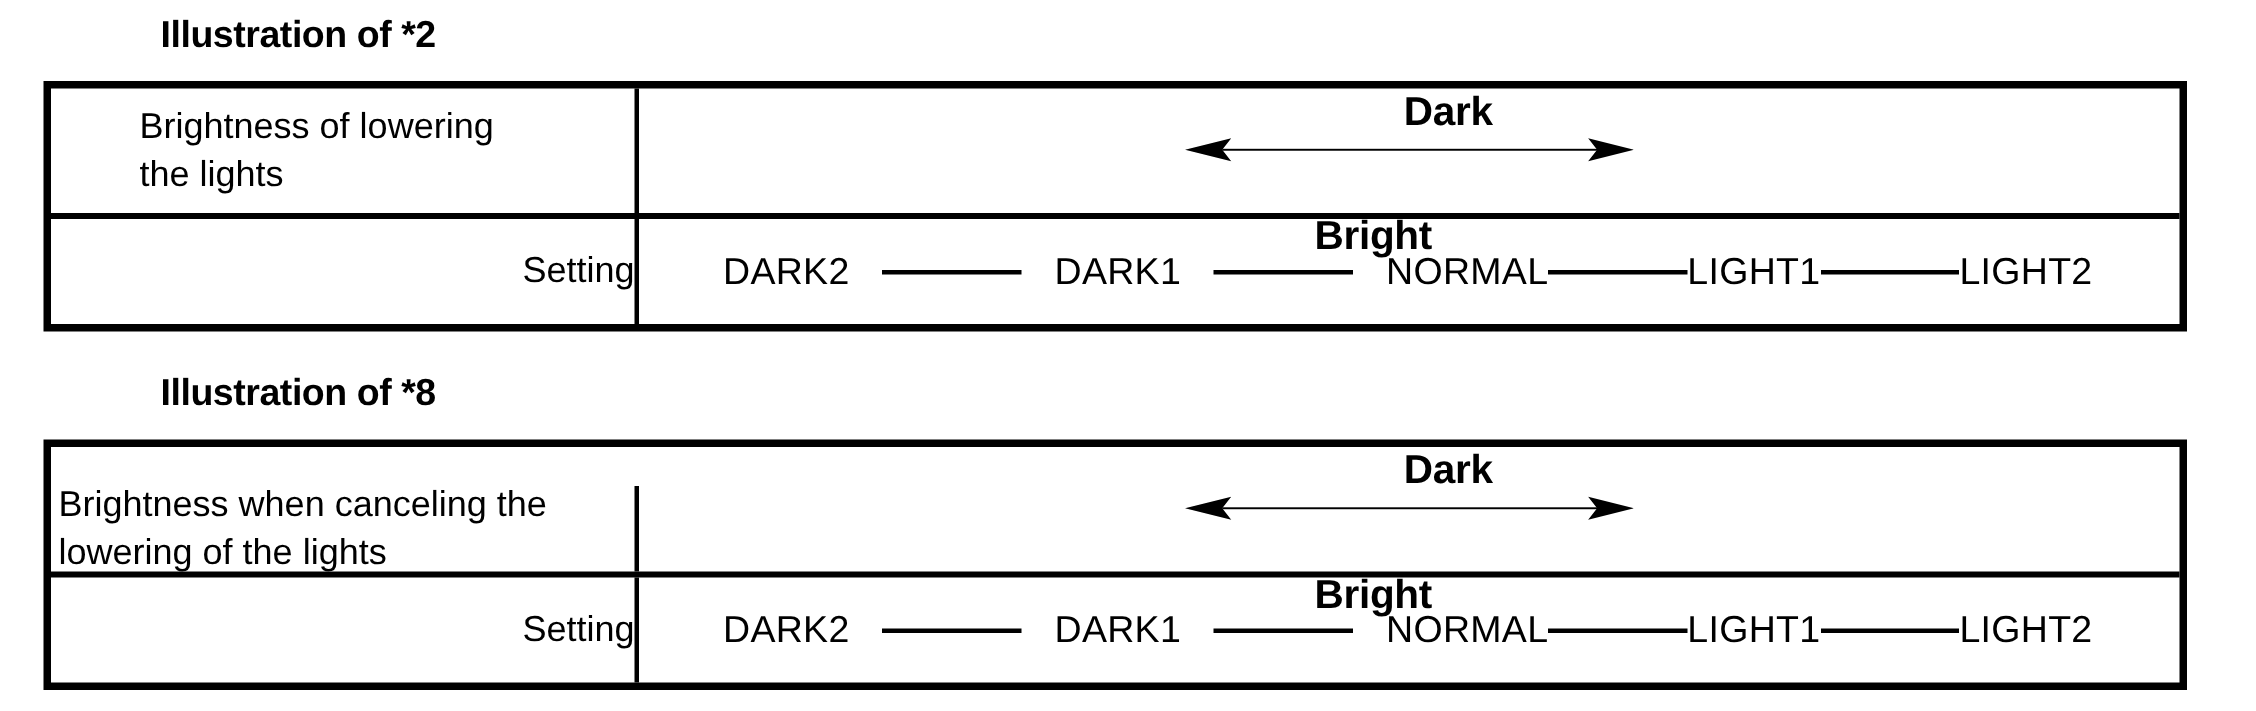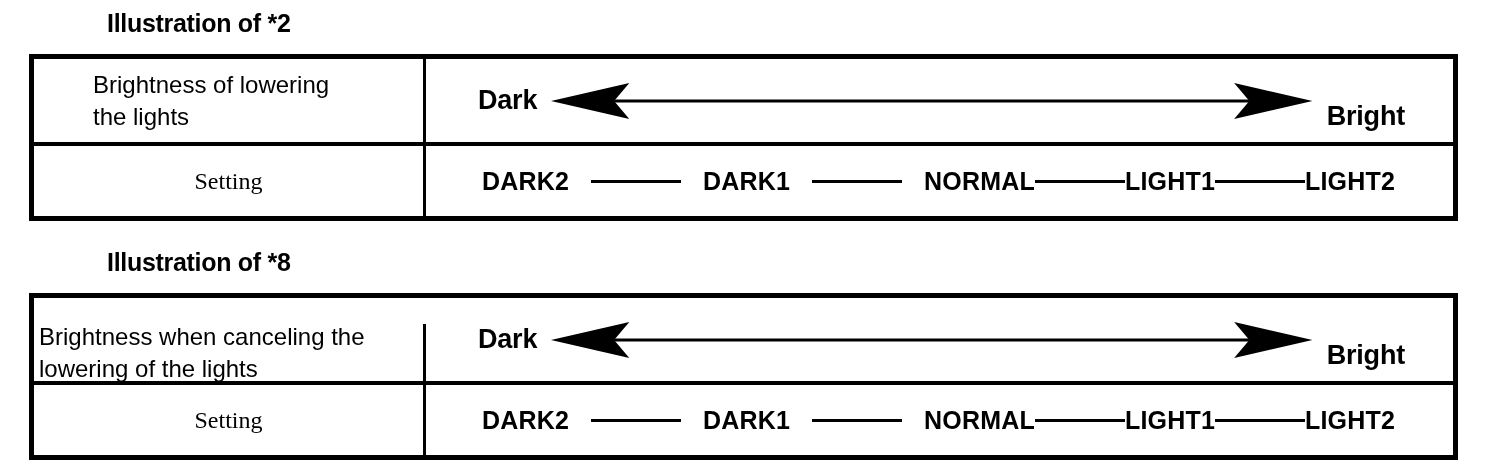--- a/index.html
+++ b/index.html
@@ -71,31 +71,31 @@
 
   .label-text {
     font-size: 24px;
     line-height: 1.32;
     white-space: pre-line;
   }
   .label-indent-1 { padding-left: 59px; }
   .label-indent-2 { padding-left: 5px; margin-top: 26px; }
   .label-center {
     width: 100%;
-    text-align: center;
+    text-align: right;
     font-size: 24px;
-    font-family: Liberation Serif, serif;
   }
 
   
   .arrow-row {
     position: absolute;
     left: 0; top: 0; right: 0; bottom: 0;
     display: flex;
     align-items: center;
+    flex-direction: column;
   }
   .arrow-end-label {
     font-size: 27px;
     font-weight: bold;
     letter-spacing: -0.2px;
     white-space: nowrap;
   }
   .arrow-left-label  { margin-left: 52px; }
   .arrow-right-label { margin-right: 48px; margin-top: 32px; }
   .arrow-graphic {
@@ -107,21 +107,20 @@
   .arrow-graphic svg { display: block; width: 100%; height: 100%; }
 
   
   .scale {
     position: absolute;
     left: 0; top: 0; right: 0; bottom: 0;
     display: flex;
     align-items: center;
     padding-left: 32px;
     padding-right: 28px;
-    font-weight: bold;
   }
   .scale-item {
     font-size: 25px;
     white-space: nowrap;
     letter-spacing: 0.2px;
   }
   .scale-line {
     height: 0;
     border-top: 3px solid #000000;
     flex: 1;

